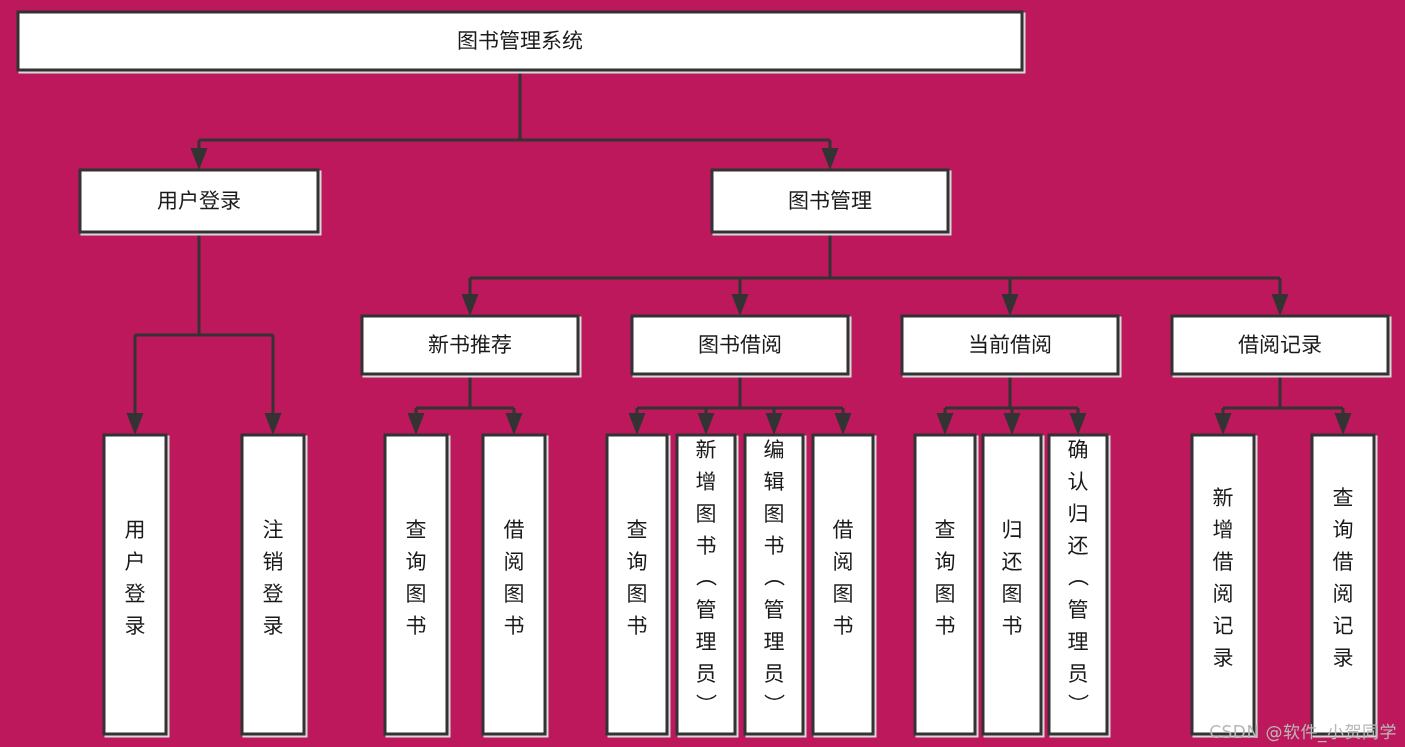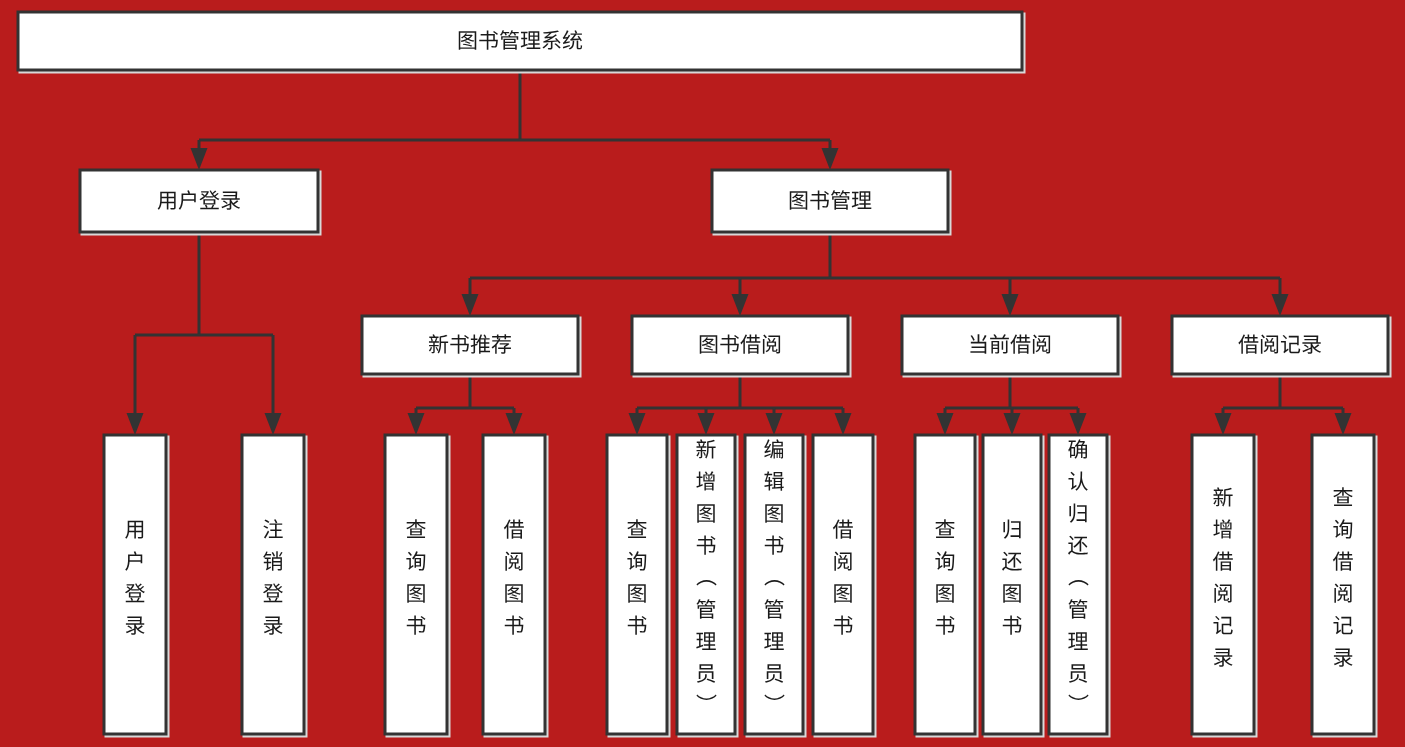--- a/index.html
+++ b/index.html
@@ -8,21 +8,21 @@
     padding: 0;
     background: #ffffff;
   }
   body {
     font-family: "DejaVu Sans", "Liberation Sans", sans-serif;
   }
   #canvas {
     position: relative;
     width: 1405px;
     height: 747px;
-    background: #b91c1c;
+    background: #be185d;
     overflow: hidden;
   }
   #diagram-svg {
     position: absolute;
     left: 0;
     top: 0;
     width: 1405px;
     height: 747px;
   }
   .node-rect {
@@ -240,13 +240,14 @@
           <rect x="1192" y="435" width="62" height="299" class="node-rect"></rect>
           <text class="node-label-vertical" x="1223" y="504.5"><tspan x="1223" dy="0">新</tspan><tspan x="1223" dy="32">增</tspan><tspan x="1223" dy="32">借</tspan><tspan x="1223" dy="32">阅</tspan><tspan x="1223" dy="32">记</tspan><tspan x="1223" dy="32">录</tspan></text>
         </g>
         <g>
           <rect x="1314" y="437" width="62" height="299" class="node-shadow"></rect>
           <rect x="1312" y="435" width="62" height="299" class="node-rect"></rect>
           <text class="node-label-vertical" x="1343" y="504.5"><tspan x="1343" dy="0">查</tspan><tspan x="1343" dy="32">询</tspan><tspan x="1343" dy="32">借</tspan><tspan x="1343" dy="32">阅</tspan><tspan x="1343" dy="32">记</tspan><tspan x="1343" dy="32">录</tspan></text>
         </g>
       </g>
   </svg>
+  <div class="watermark">CSDN @软件_小贺同学</div>
 </div>
 
 </body></html>

